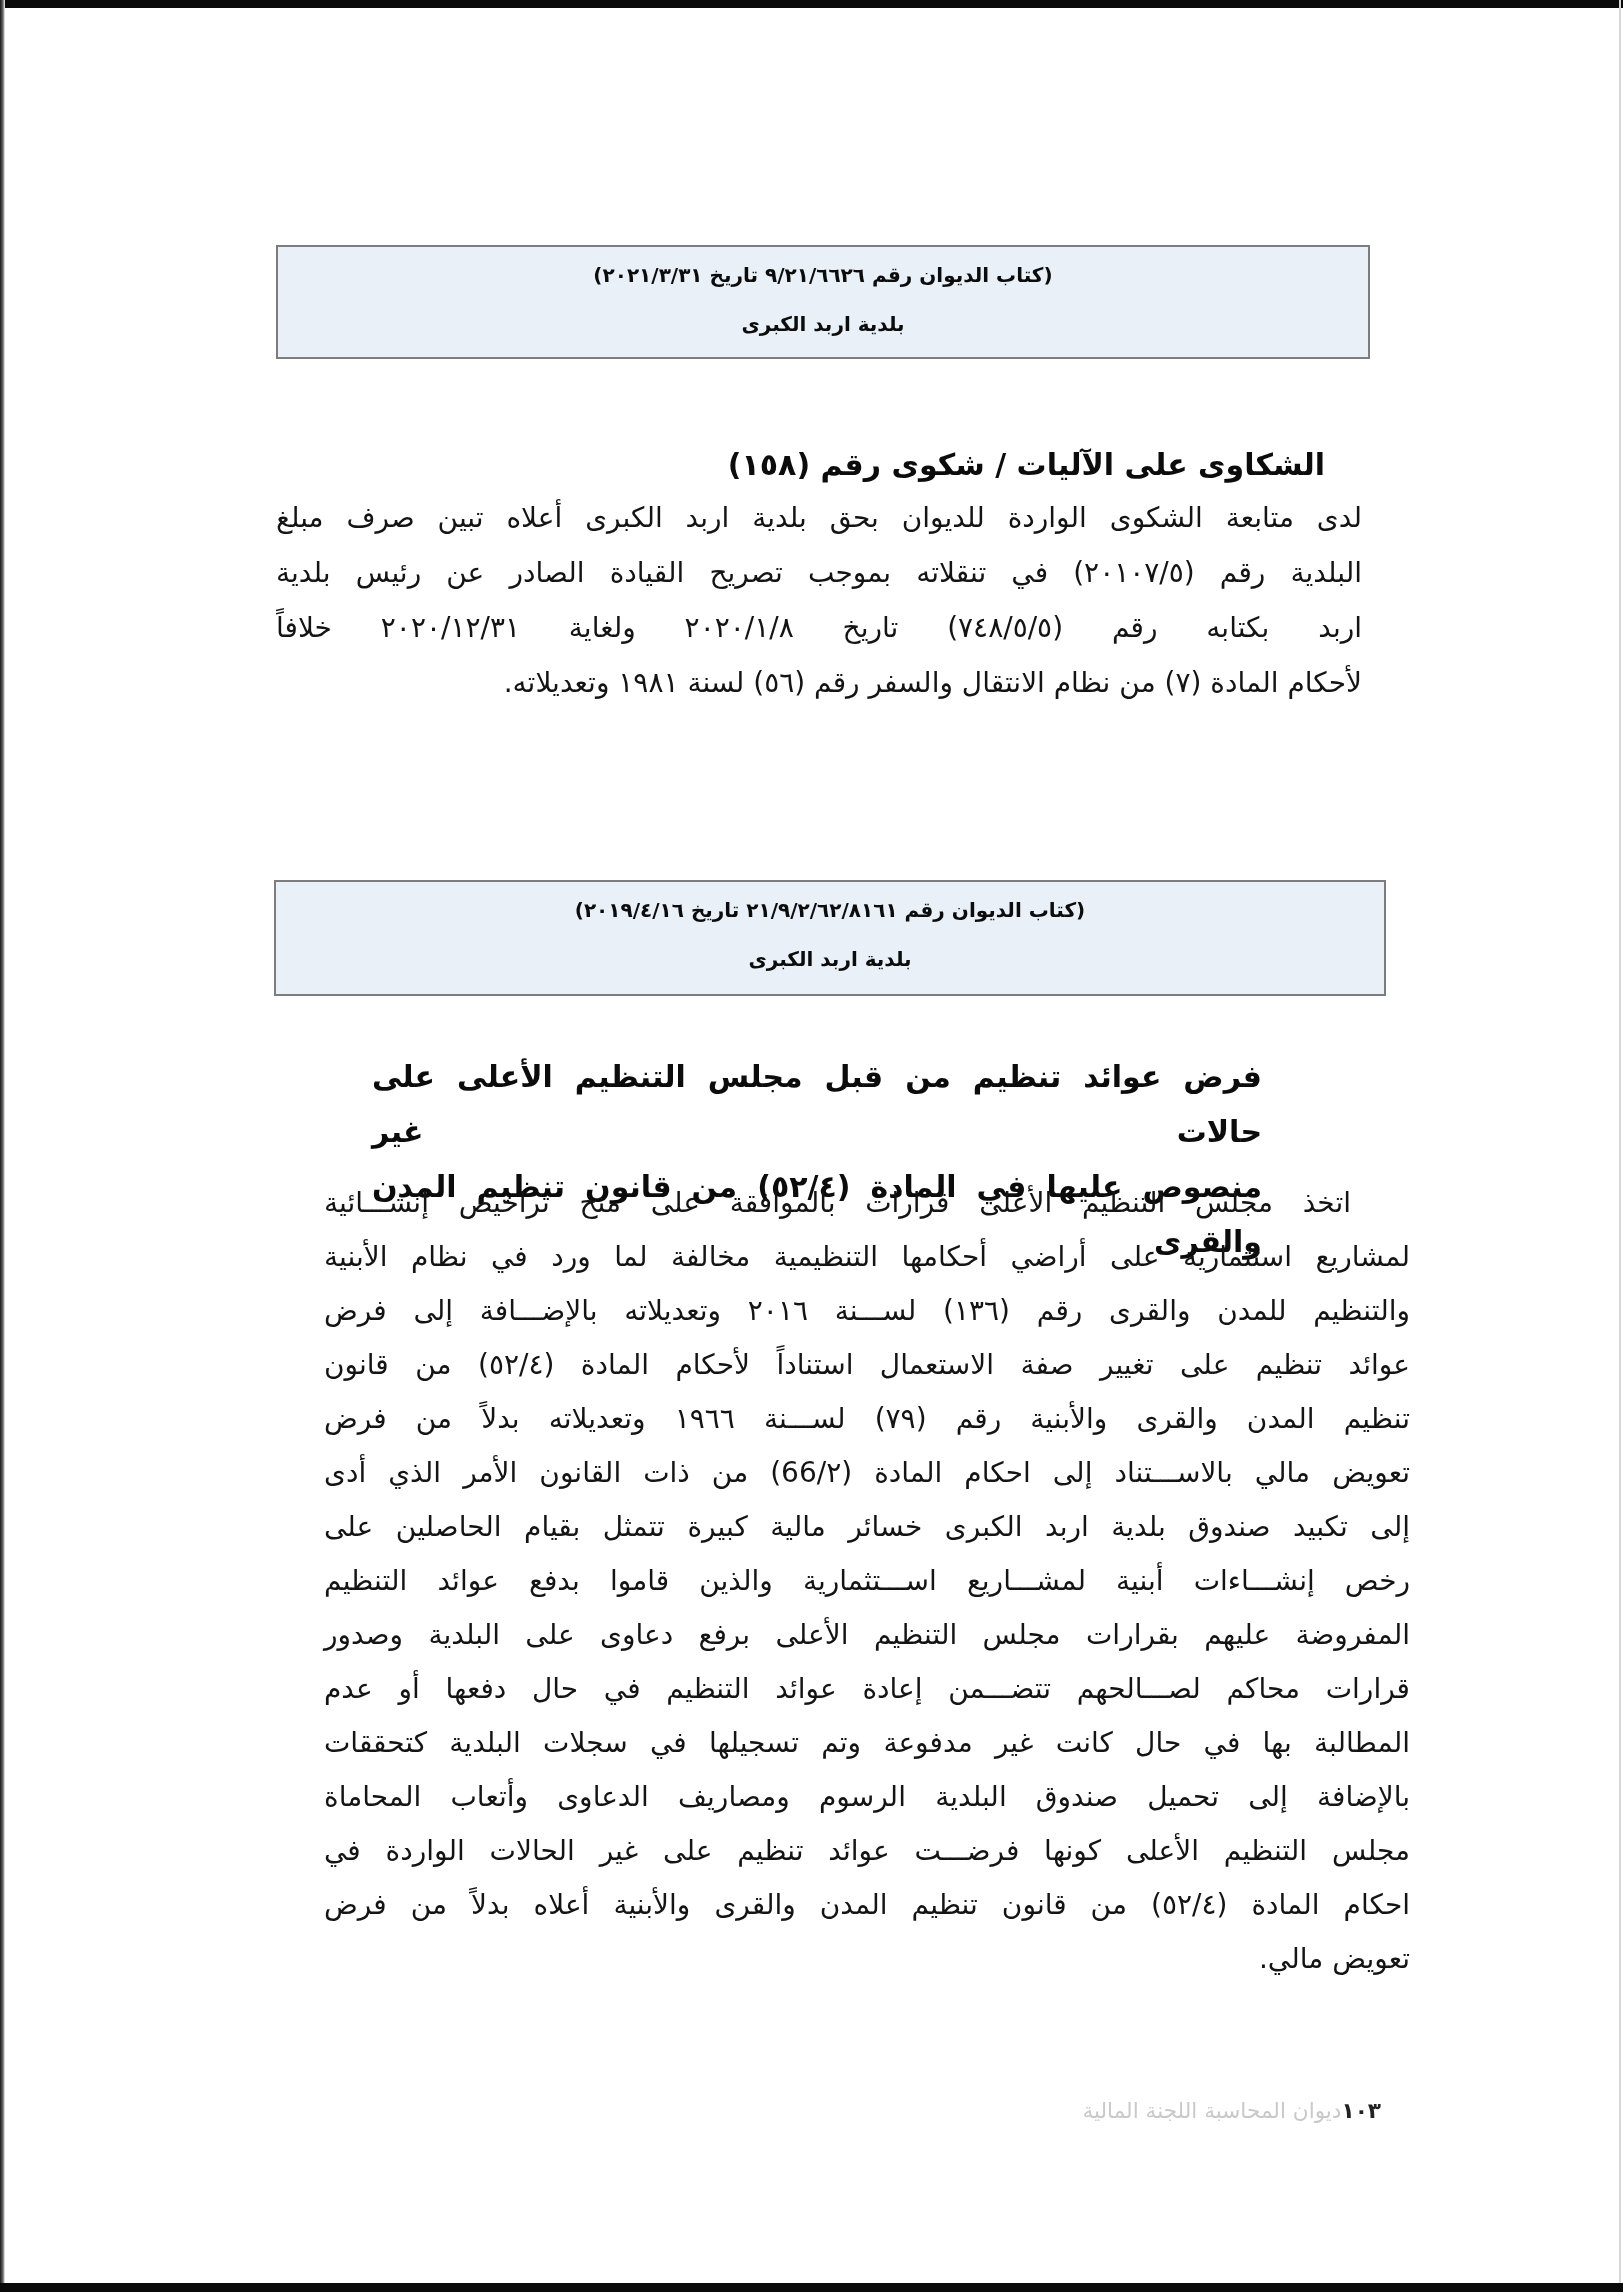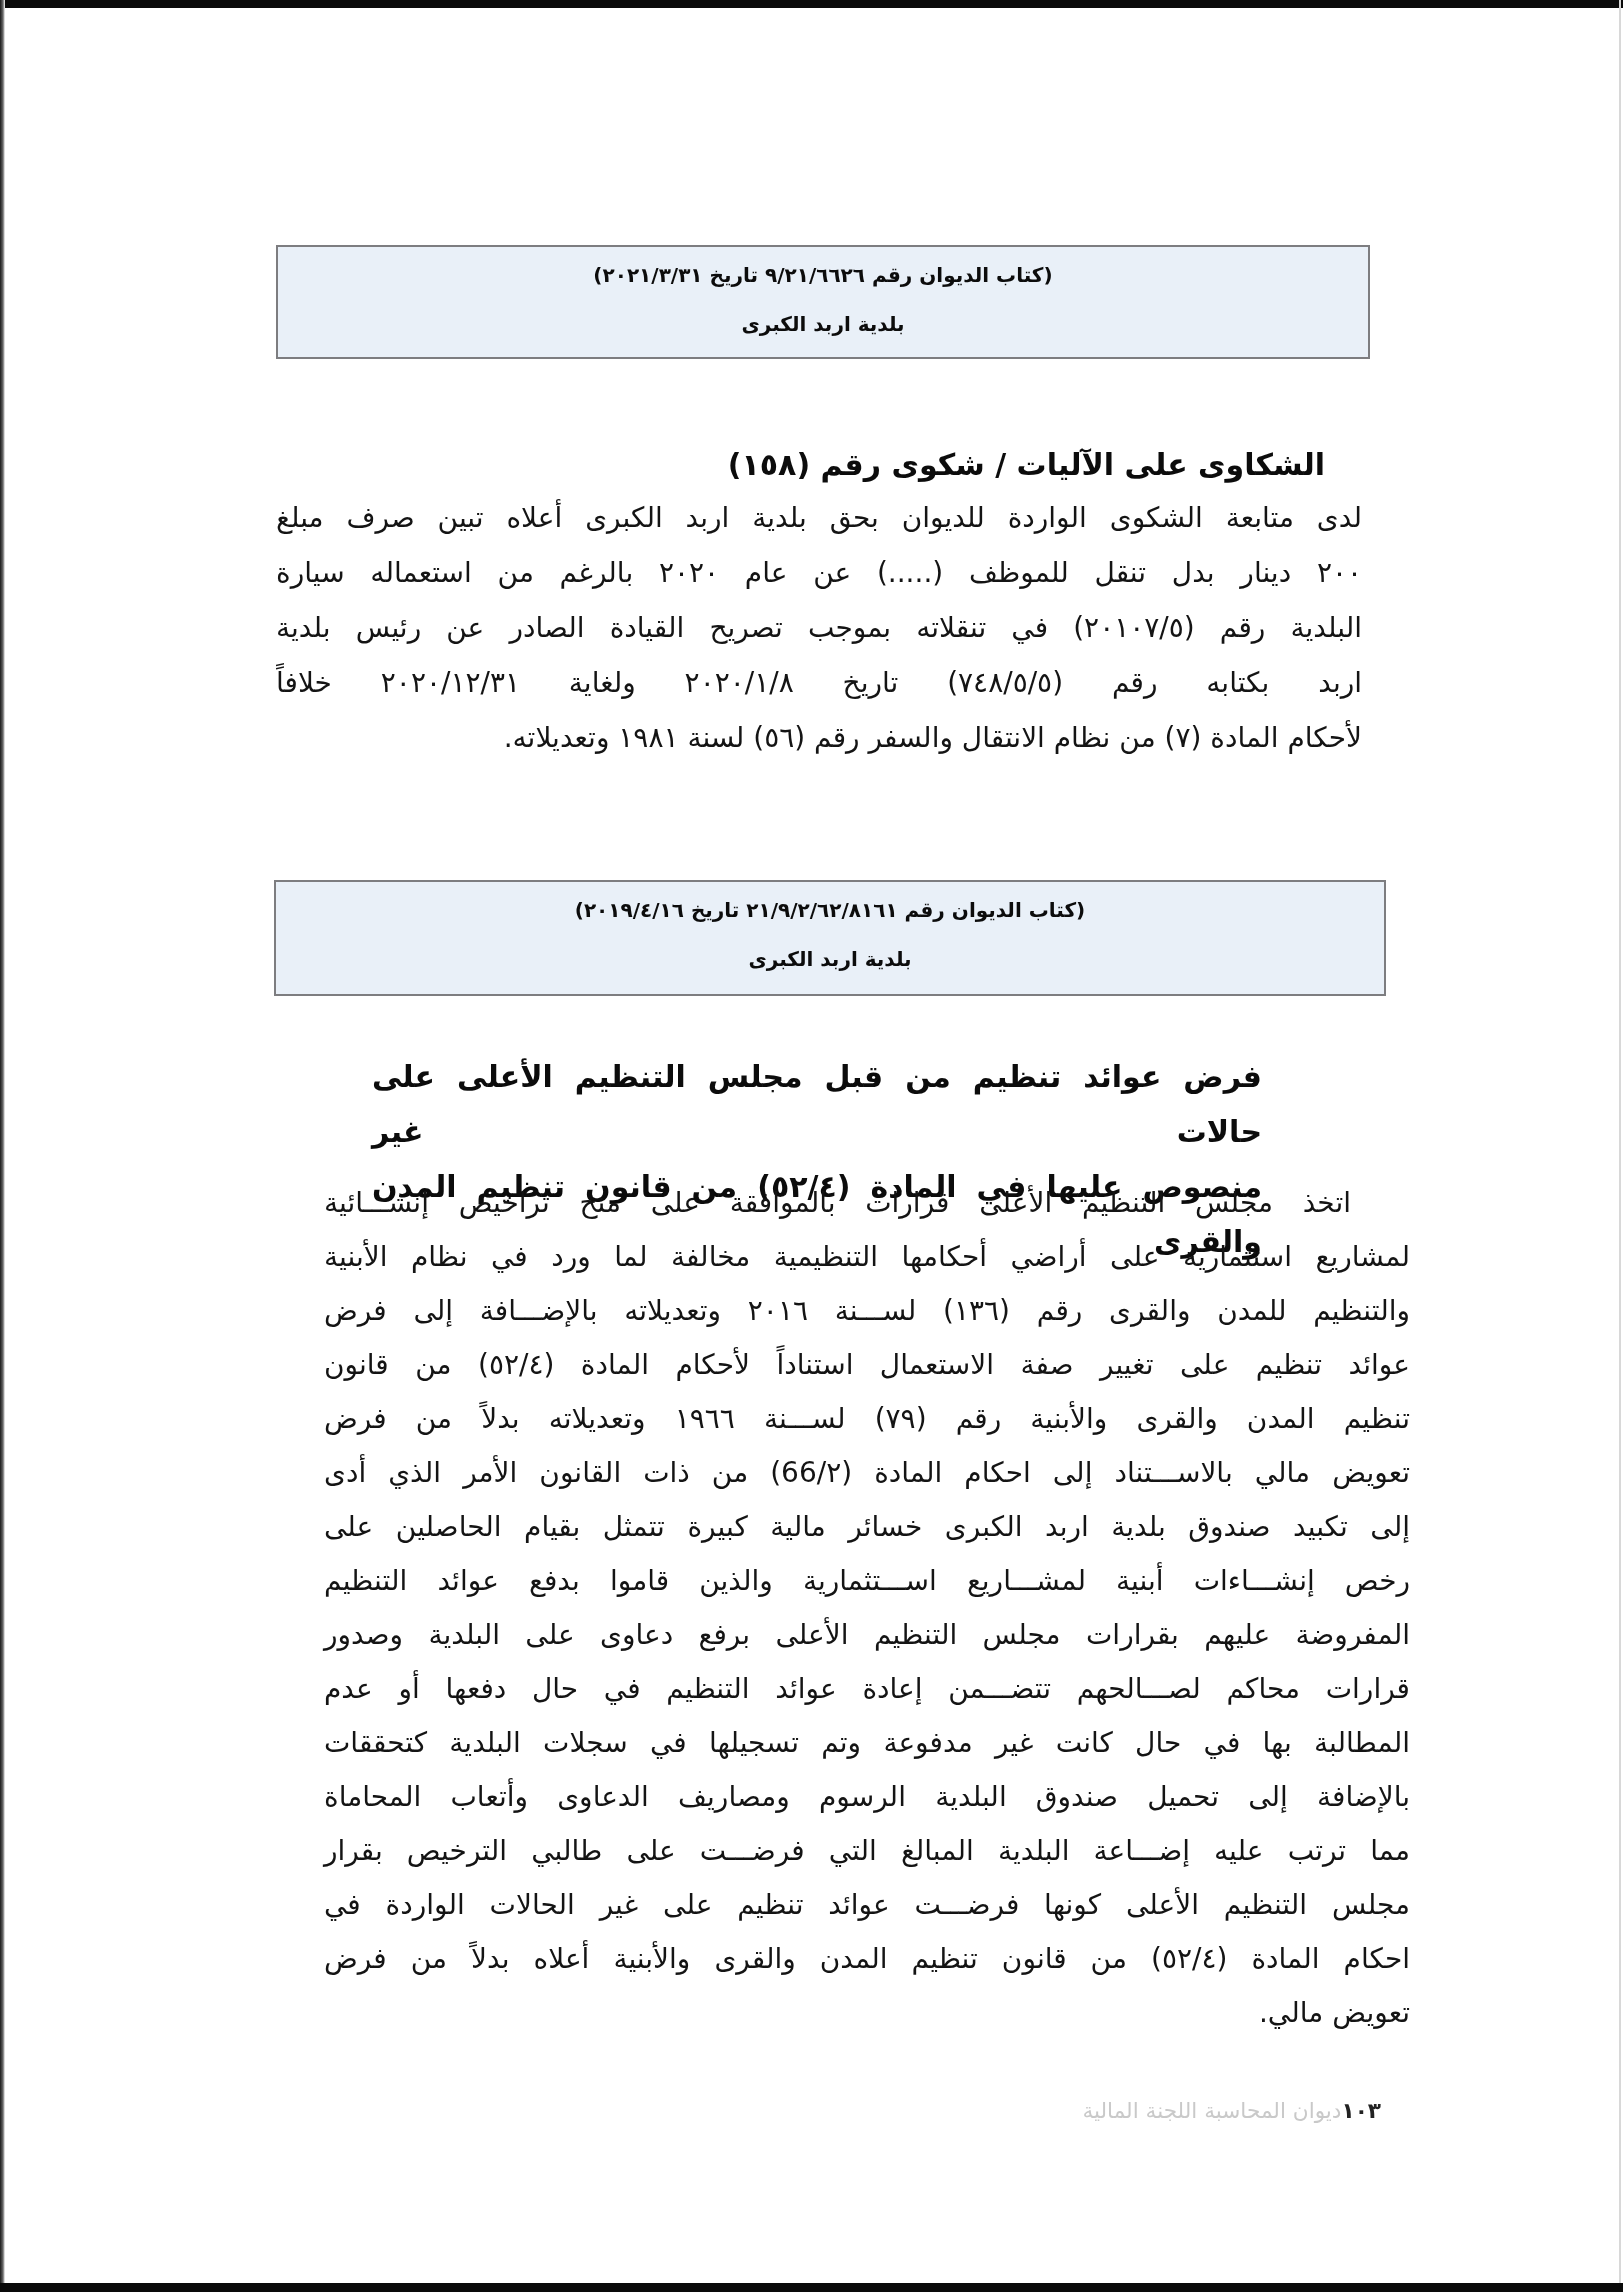--- a/index.html
+++ b/index.html
@@ -117,21 +117,20 @@
 
 <div id="box1" class="header-box">
   <span class="line">(كتاب الديوان رقم ٩/٢١/٦٦٢٦ تاريخ ٢٠٢١/٣/٣١)</span>
   <span class="line">بلدية اربد الكبرى</span>
 </div>
 
 <div id="title1" class="section-title">الشكاوى على الآليات / شكوى رقم (١٥٨)</div>
 
 <div id="para1" class="body-text">
   <span class="ln">لدى متابعة الشكوى الواردة للديوان بحق بلدية اربد الكبرى أعلاه تبين صرف مبلغ</span>
-  <span class="ln">٢٠٠ دينار بدل تنقل للموظف (.....) عن عام ٢٠٢٠ بالرغم من استعماله سيارة</span>
   <span class="ln">البلدية رقم (٢٠١٠٧/٥) في تنقلاته بموجب تصريح القيادة الصادر عن رئيس بلدية</span>
   <span class="ln">اربد بكتابه رقم (٧٤٨/٥/٥) تاريخ ٢٠٢٠/١/٨ ولغاية ٢٠٢٠/١٢/٣١ خلافاً</span>
   <span class="ln last">لأحكام المادة (٧) من نظام الانتقال والسفر رقم (٥٦) لسنة ١٩٨١ وتعديلاته.</span>
 </div>
 
 <div id="box2" class="header-box">
   <span class="line">(كتاب الديوان رقم ٢١/٩/٢/٦٢/٨١٦١ تاريخ ٢٠١٩/٤/١٦)</span>
   <span class="line">بلدية اربد الكبرى</span>
 </div>
 
@@ -146,21 +145,20 @@
   <span class="ln">والتنظيم للمدن والقرى رقم (١٣٦) لســـنة ٢٠١٦ وتعديلاته بالإضـــافة إلى فرض</span>
   <span class="ln">عوائد تنظيم على تغيير صفة الاستعمال استناداً لأحكام المادة (٥٢/٤) من قانون</span>
   <span class="ln">تنظيم المدن والقرى والأبنية رقم (٧٩) لســـنة ١٩٦٦ وتعديلاته بدلاً من فرض</span>
   <span class="ln">تعويض مالي بالاســـتناد إلى احكام المادة (66/٢) من ذات القانون الأمر الذي أدى</span>
   <span class="ln">إلى تكبيد صندوق بلدية اربد الكبرى خسائر مالية كبيرة تتمثل بقيام الحاصلين على</span>
   <span class="ln">رخص إنشـــاءات أبنية لمشـــاريع اســـتثمارية والذين قاموا بدفع عوائد التنظيم</span>
   <span class="ln">المفروضة عليهم بقرارات مجلس التنظيم الأعلى برفع دعاوى على البلدية وصدور</span>
   <span class="ln">قرارات محاكم لصـــالحهم تتضـــمن إعادة عوائد التنظيم في حال دفعها أو عدم</span>
   <span class="ln">المطالبة بها في حال كانت غير مدفوعة وتم تسجيلها في سجلات البلدية كتحققات</span>
   <span class="ln">بالإضافة إلى تحميل صندوق البلدية الرسوم ومصاريف الدعاوى وأتعاب المحاماة</span>
-  <span class="ln">مما ترتب عليه إضـــاعة البلدية المبالغ التي فرضـــت على طالبي الترخيص بقرار</span>
   <span class="ln">مجلس التنظيم الأعلى كونها فرضـــت عوائد تنظيم على غير الحالات الواردة في</span>
   <span class="ln">احكام المادة (٥٢/٤) من قانون تنظيم المدن والقرى والأبنية أعلاه بدلاً من فرض</span>
   <span class="ln last">تعويض مالي.</span>
 </div>
 
 <div class="footer">
   <span class="page-num">١٠٣</span><span>ديوان المحاسبة اللجنة المالية</span>
 </div>
 
 <div class="bottom-border"></div>

